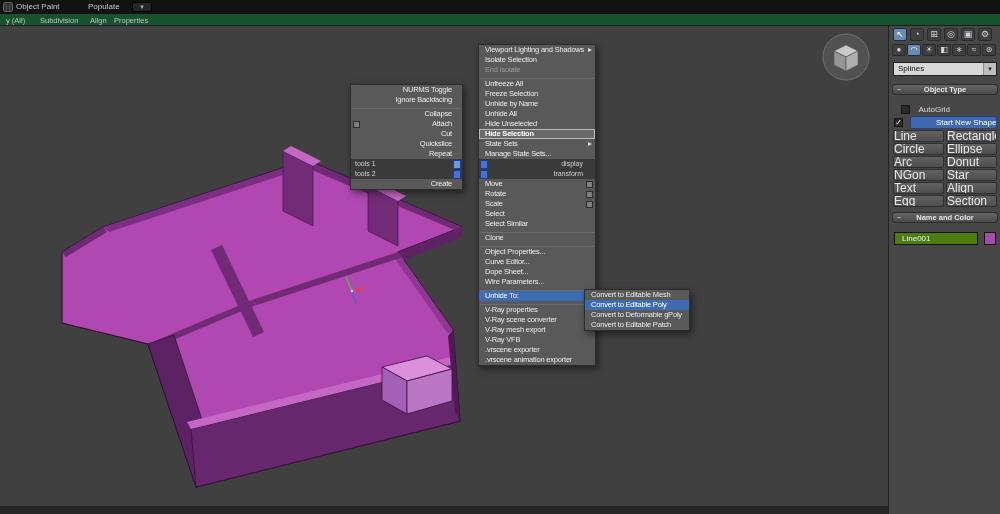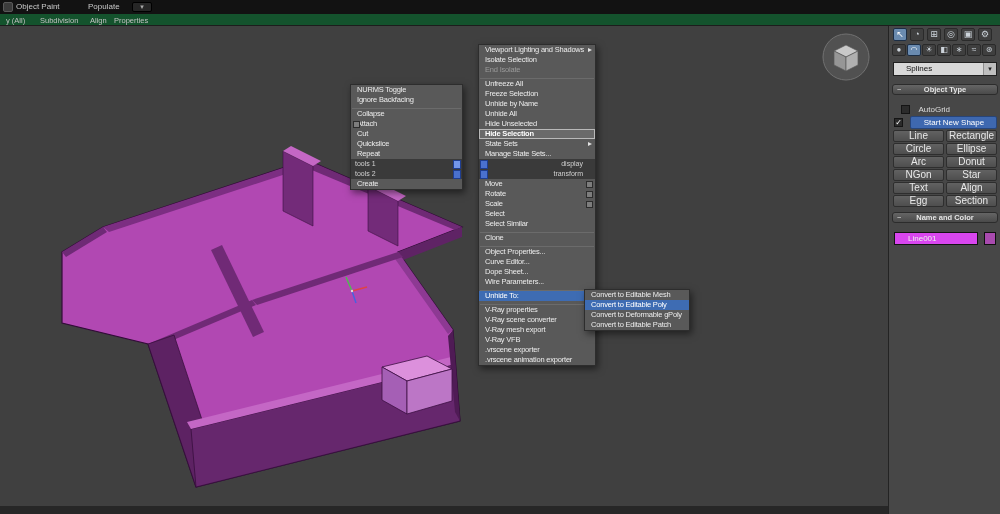--- a/index.html
+++ b/index.html
@@ -19,21 +19,21 @@
 
   
   .vp{position:absolute;left:0;top:26px;width:888px;height:480px;background:#404040;z-index:0}
   .vpbottom{position:absolute;left:0;top:506px;width:888px;height:8px;background:#272727;z-index:2}
   svg.scene{position:absolute;left:0;top:0;z-index:1}
 
   
   .menu{position:absolute;background:#595959;border:1px solid #2d2d2d;box-shadow:2px 3px 7px rgba(0,0,0,.5);z-index:10}
   .mi{height:10px;line-height:10px;padding:0 10px 0 6px;font-size:7.5px;letter-spacing:-.2px;
     white-space:nowrap;overflow:hidden;position:relative;color:#ececec}
-  .l-menu .mi{text-align:left}
+  .l-menu .mi{text-align:right}
   .mi.hl{background:#3e6cb3;color:#fff}
   .mi.emph{background:#6a6a6a;box-shadow:inset 0 0 0 1px #b9b9b9;font-weight:bold;color:#fff}
   .mi.dis{color:#9a9a9a}
   .sep{height:4px;margin:0 1px;border-top:2px solid transparent;border-bottom:1px solid #6b6b6b;
     background:linear-gradient(#595959 1px,#3c3c3c 1px,#3c3c3c 2px,#595959 2px)}
   .hdr{position:relative;background:#3a3a3a;height:10px;font-size:7px;color:#d2d2d2;line-height:10px;padding:0 12px 0 4px}
   .r-menu .hdr{text-align:right}
   .qsq{position:absolute;top:.5px;width:8px;height:9px;background:#4a71cf;border:1px solid #1e3d8f}
   .l-menu .qsq{right:1px}.r-menu .qsq{left:1px}
   .qsq.bright{background:#7396e8}
@@ -50,40 +50,40 @@
   .panel{position:absolute;left:888px;top:26px;width:112px;height:488px;background:#474747;border-left:1px solid #232323;z-index:6}
   .ptabs{position:absolute;left:4px;top:2px;display:flex;gap:3px}
   .ptab{width:14px;height:13px;background:#3f3f3f;border:1px solid #2a2a2a;border-radius:2px;
     color:#ccd3da;font-size:9px;line-height:11px;text-align:center}
   .ptab.active{background:#6a8bb0;color:#fff;border-color:#1c2e45}
   .pcats{position:absolute;left:3px;top:18px;display:flex;gap:1px}
   .pcat{width:14px;height:12px;background:#3f3f3f;border:1px solid #2a2a2a;border-radius:2px;
     color:#ccd3da;font-size:8px;line-height:10px;text-align:center}
   .pcat.active{background:#6a8bb0;color:#fff;border-color:#1c2e45}
   .dd{position:absolute;left:4px;top:36px;width:104px;height:14px;background:#d8d8d8;border:1px solid #202020;
-    color:#111;font-size:8px;line-height:12px;padding-left:12px}
+    color:#111;font-size:8px;line-height:12px;padding-left:4px}
   .ddarr{position:absolute;right:0;top:0;width:13px;height:12px;background:#bfbfbf;border-left:1px solid #8f8f8f;
     text-align:center;line-height:11px;font-size:7px;color:#222}
   .roll{position:absolute;left:3px;width:106px;height:11px;background:linear-gradient(#656565,#4a4a4a);
     border:1px solid #2c2c2c;border-radius:3px;color:#e6e6e6;font-size:7.5px;line-height:9px;text-align:center;font-weight:bold}
   .rollmin{position:absolute;left:4px;top:0;font-weight:normal}
   #roll-ot{top:58px}#roll-nc{top:186px}
   .agrow{position:absolute;left:12px;top:74px;height:11px;white-space:nowrap}
   .cb{display:inline-block;width:9px;height:9px;background:#2b2b2b;border:1px solid #141414;color:#fff;
     font-size:8px;line-height:8px;text-align:center;vertical-align:middle}
   .aglab{font-size:8px;color:#dedede;margin-left:4px;vertical-align:middle}
   .snsrow{position:absolute;left:5px;top:87px;height:13px;white-space:nowrap}
   .snsbtn{display:inline-block;width:87px;height:13px;background:#3e68b0;border:1px solid #27457a;border-radius:2px;
-    color:#fff;font-size:8px;line-height:11px;text-align:center;margin-left:3px;vertical-align:middle}
+    color:#fff;font-size:8px;line-height:11px;text-align:right;margin-left:3px;vertical-align:middle}
   .ogrid{position:absolute;left:4px;top:104px;width:104px;display:grid;grid-template-columns:1fr 1fr;gap:1px 2px}
   .obtn{height:12px;background:linear-gradient(#626262,#4e4e4e);border:1px solid #2e2e2e;border-radius:2px;
-    color:#e8e8e8;font-size:10px;line-height:10px;text-align:center;white-space:nowrap;overflow:hidden}
+    color:#e8e8e8;font-size:12px;line-height:10px;text-align:left;white-space:nowrap;overflow:hidden}
   .nrow{position:absolute;left:5px;top:203px;white-space:nowrap}
-  .nfield{display:inline-block;width:84px;height:13px;background:#d946ef;border:1px solid #131313;color:#efefef;
-    font-size:8px;line-height:11px;padding-left:13px;vertical-align:middle}
+  .nfield{display:inline-block;width:84px;height:13px;background:#4d7c0f;border:1px solid #131313;color:#efefef;
+    font-size:8px;line-height:11px;padding-left:7px;vertical-align:middle}
   .swatch{display:inline-block;width:12px;height:13px;background:#a84aae;border:1px solid #0f0f0f;margin-left:2px;vertical-align:middle}
 </style>
 </head>
 <body>
 
 <div class="row1">
   <div class="appicon"></div>
   <div class="rtab" id="rtab0">Object Paint</div>
   <div class="rtab" id="rtab1">Populate</div>
   <div class="rbnc">▾</div>

